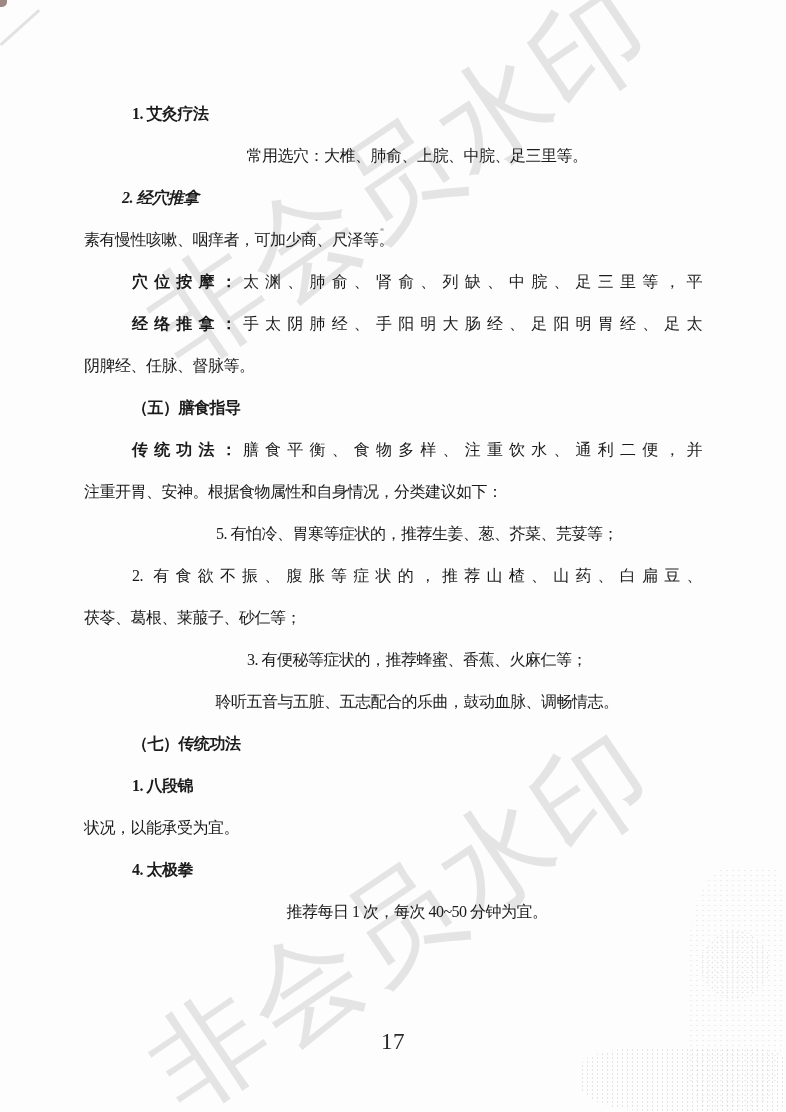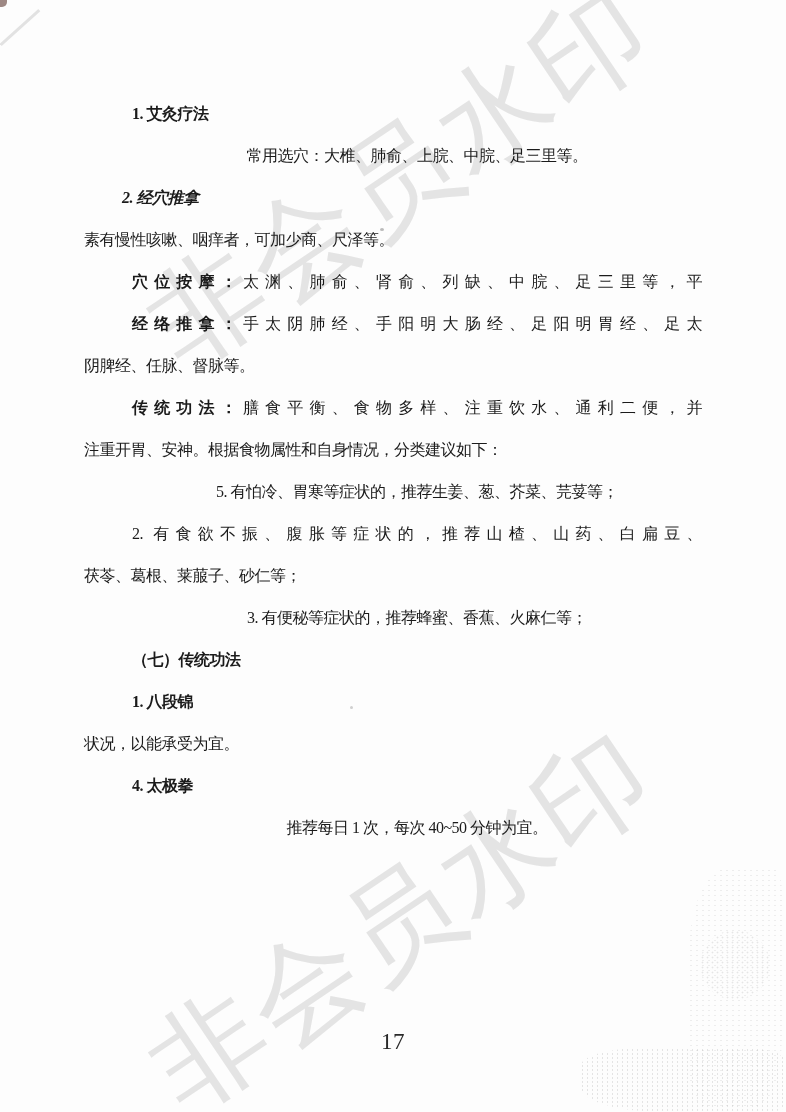--- a/index.html
+++ b/index.html
@@ -115,26 +115,28 @@
   <div class="speck speck2"></div>
 
   <div class="doc">
       <div class="line h">1. 艾灸疗法</div>
       <div class="line first">常用选穴：大椎、肺俞、上脘、中脘、足三里等。</div>
       <div class="line h">2. 经穴推拿</div>
       <div class="line cont">素有慢性咳嗽、咽痒者，可加少商、尺泽等。</div>
       <div class="line first j"><b>穴位按摩：</b>太渊、肺俞、肾俞、列缺、中脘、足三里等，平</div>
       <div class="line first j"><b>经络推拿：</b>手太阴肺经、手阳明大肠经、足阳明胃经、足太</div>
       <div class="line cont">阴脾经、任脉、督脉等。</div>
+      <div class="line h">（五）膳食指导</div>
       <div class="line first j"><b>传统功法：</b>膳食平衡、食物多样、注重饮水、通利二便，并</div>
       <div class="line cont">注重开胃、安神。根据食物属性和自身情况，分类建议如下：</div>
       <div class="line first">5. 有怕冷、胃寒等症状的，推荐生姜、葱、芥菜、芫荽等；</div>
       <div class="line first j">2. 有食欲不振、腹胀等症状的，推荐山楂、山药、白扁豆、</div>
       <div class="line cont">茯苓、葛根、莱菔子、砂仁等；</div>
       <div class="line first">3. 有便秘等症状的，推荐蜂蜜、香蕉、火麻仁等；</div>
+      <div class="line first">聆听五音与五脏、五志配合的乐曲，鼓动血脉、调畅情志。</div>
       <div class="line h">（七）传统功法</div>
       <div class="line h">1. 八段锦</div>
       <div class="line cont">状况，以能承受为宜。</div>
       <div class="line h">4. 太极拳</div>
       <div class="line first">推荐每日 1 次，每次 40~50 分钟为宜。</div>
     </div>
 
   <div class="pagenum">17</div>
 
 </div>

